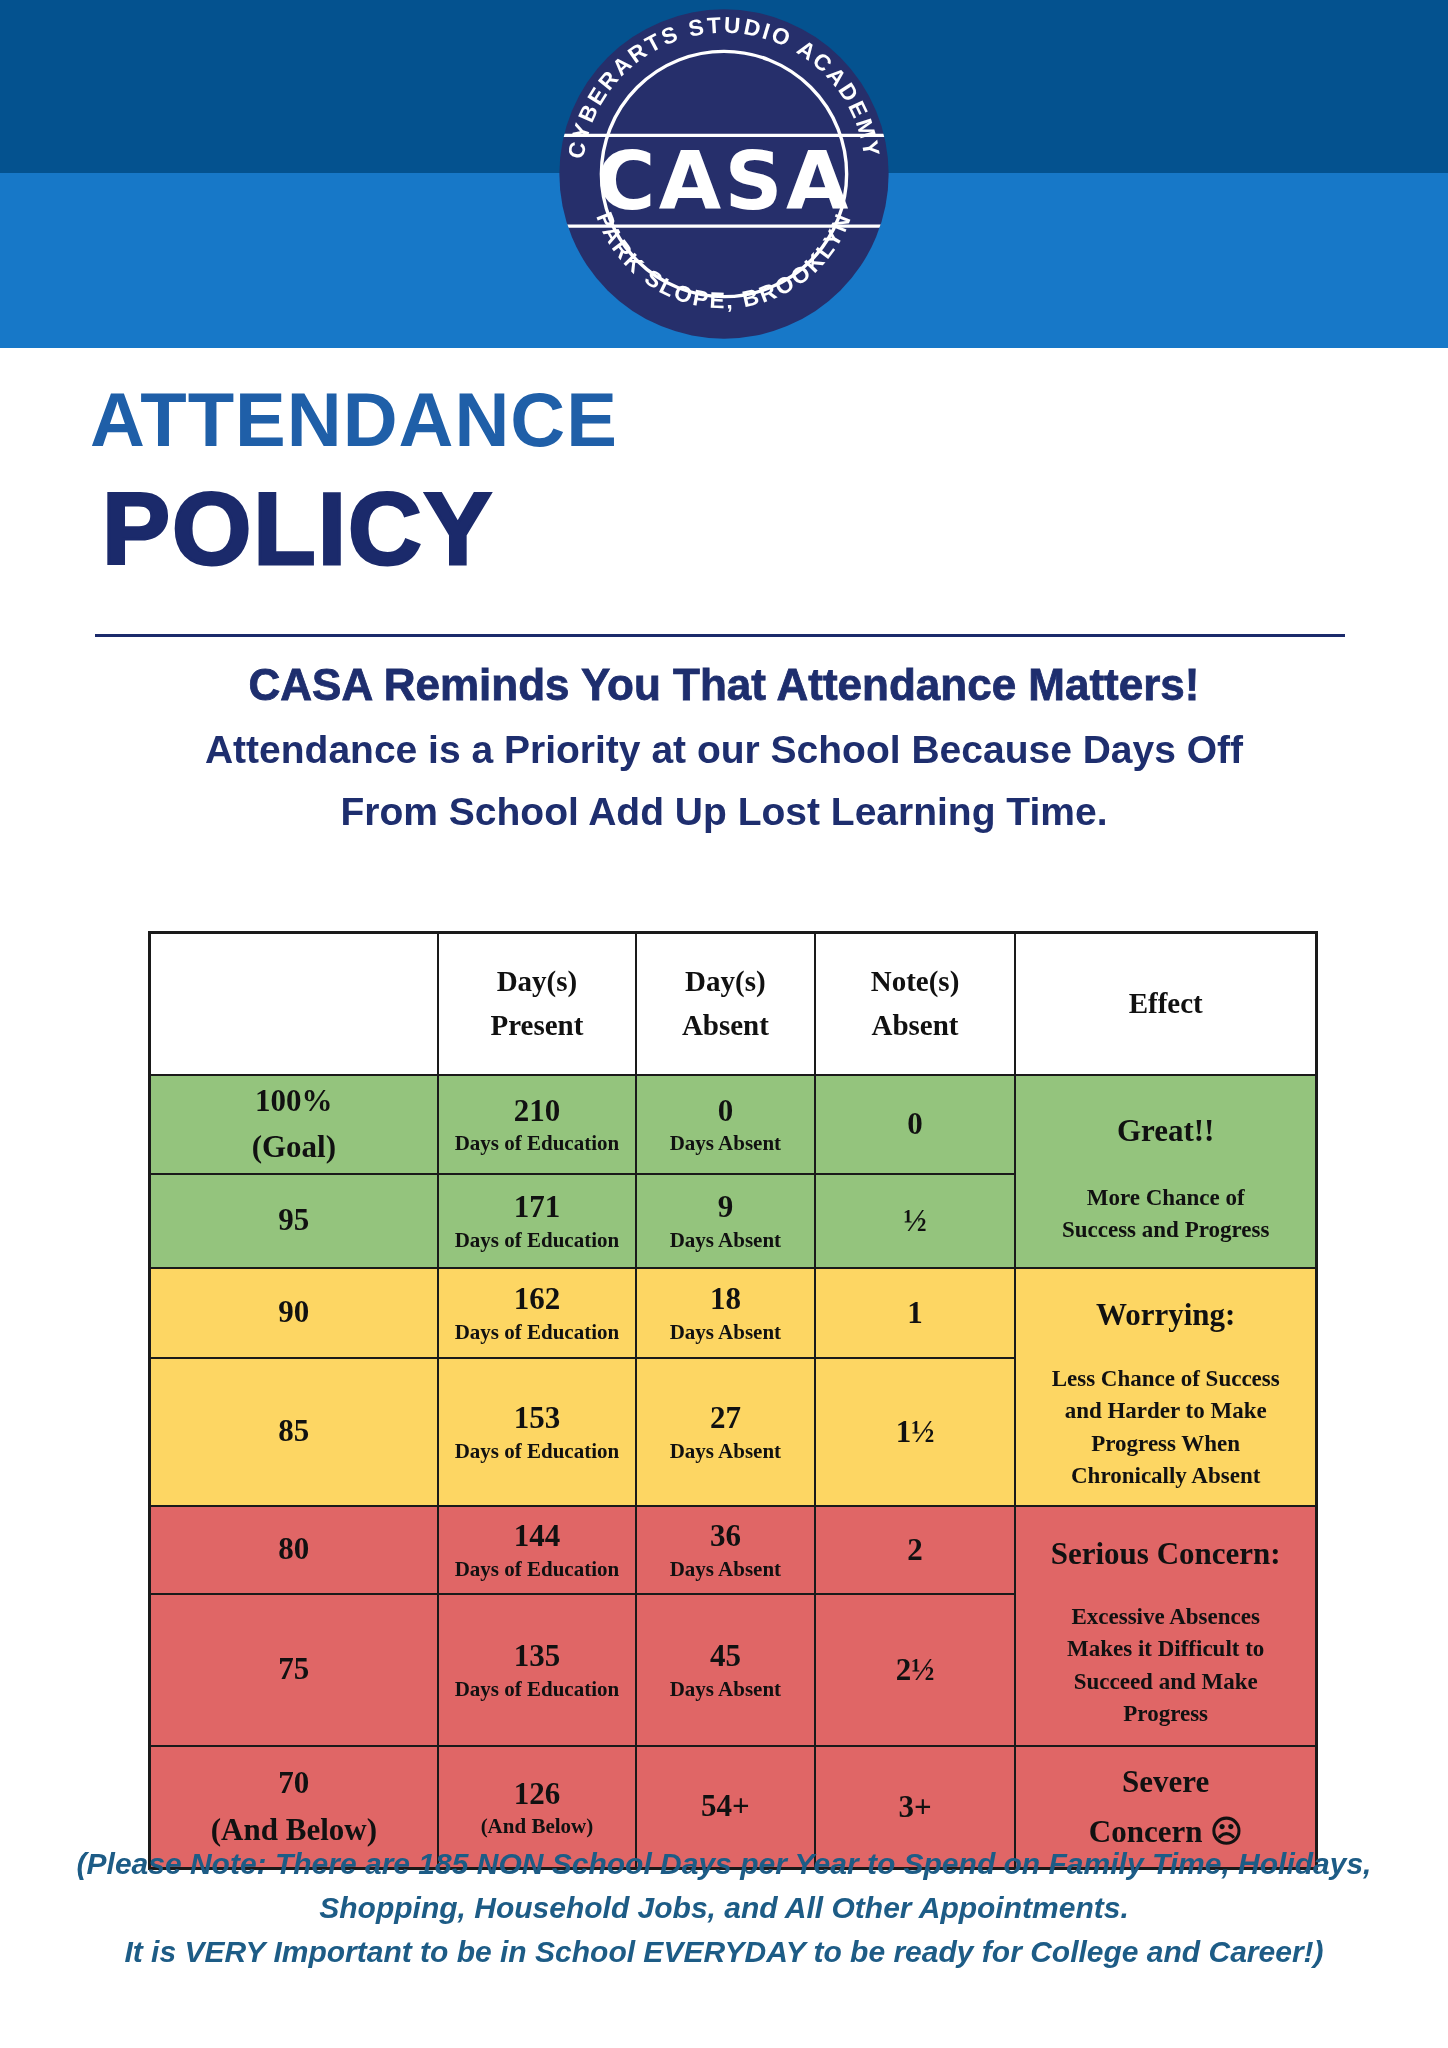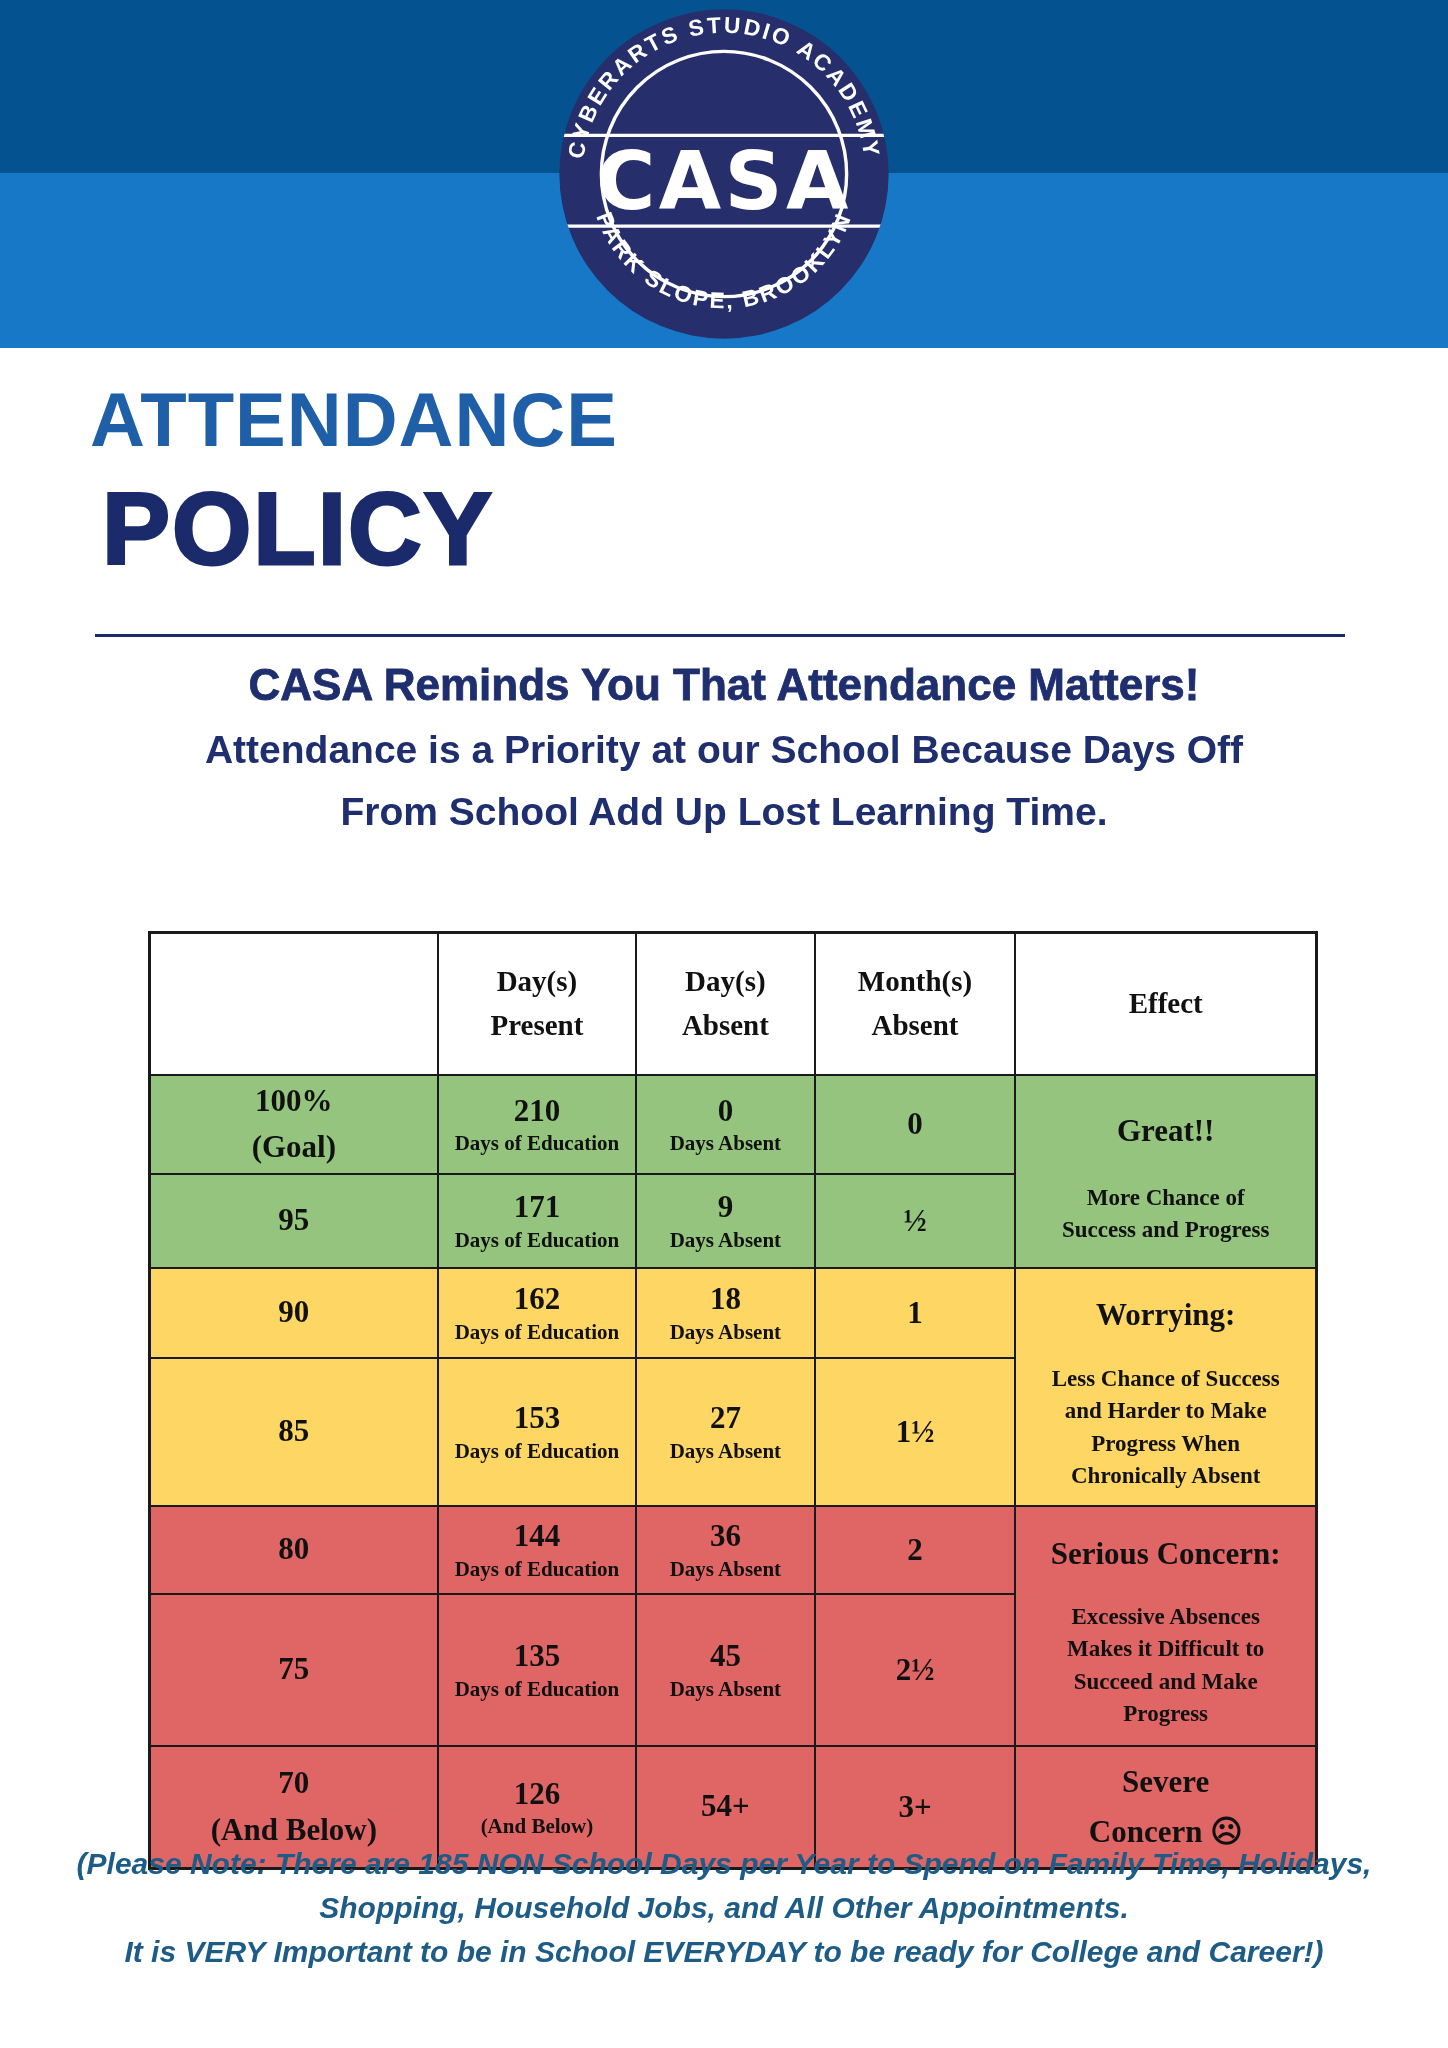--- a/index.html
+++ b/index.html
@@ -127,21 +127,21 @@
           <col style="width:17.2%">
           <col style="width:25.8%">
       </colgroup>
       <tbody>
           <tr class="row-h">
         <th class="hdr pre"></th>
         <th class="hdr pre">Day(s)
 Present</th>
         <th class="hdr pre">Day(s)
 Absent</th>
-        <th class="hdr pre">Month(s)
+        <th class="hdr pre">Note(s)
 Absent</th>
         <th class="hdr pre">Effect</th>
       </tr>
 
       <tr class="r1">
         <td class="bg-green">
               <div class="pct pre">100%
 (Goal)</div>
             </td>
         <td class="bg-green">

